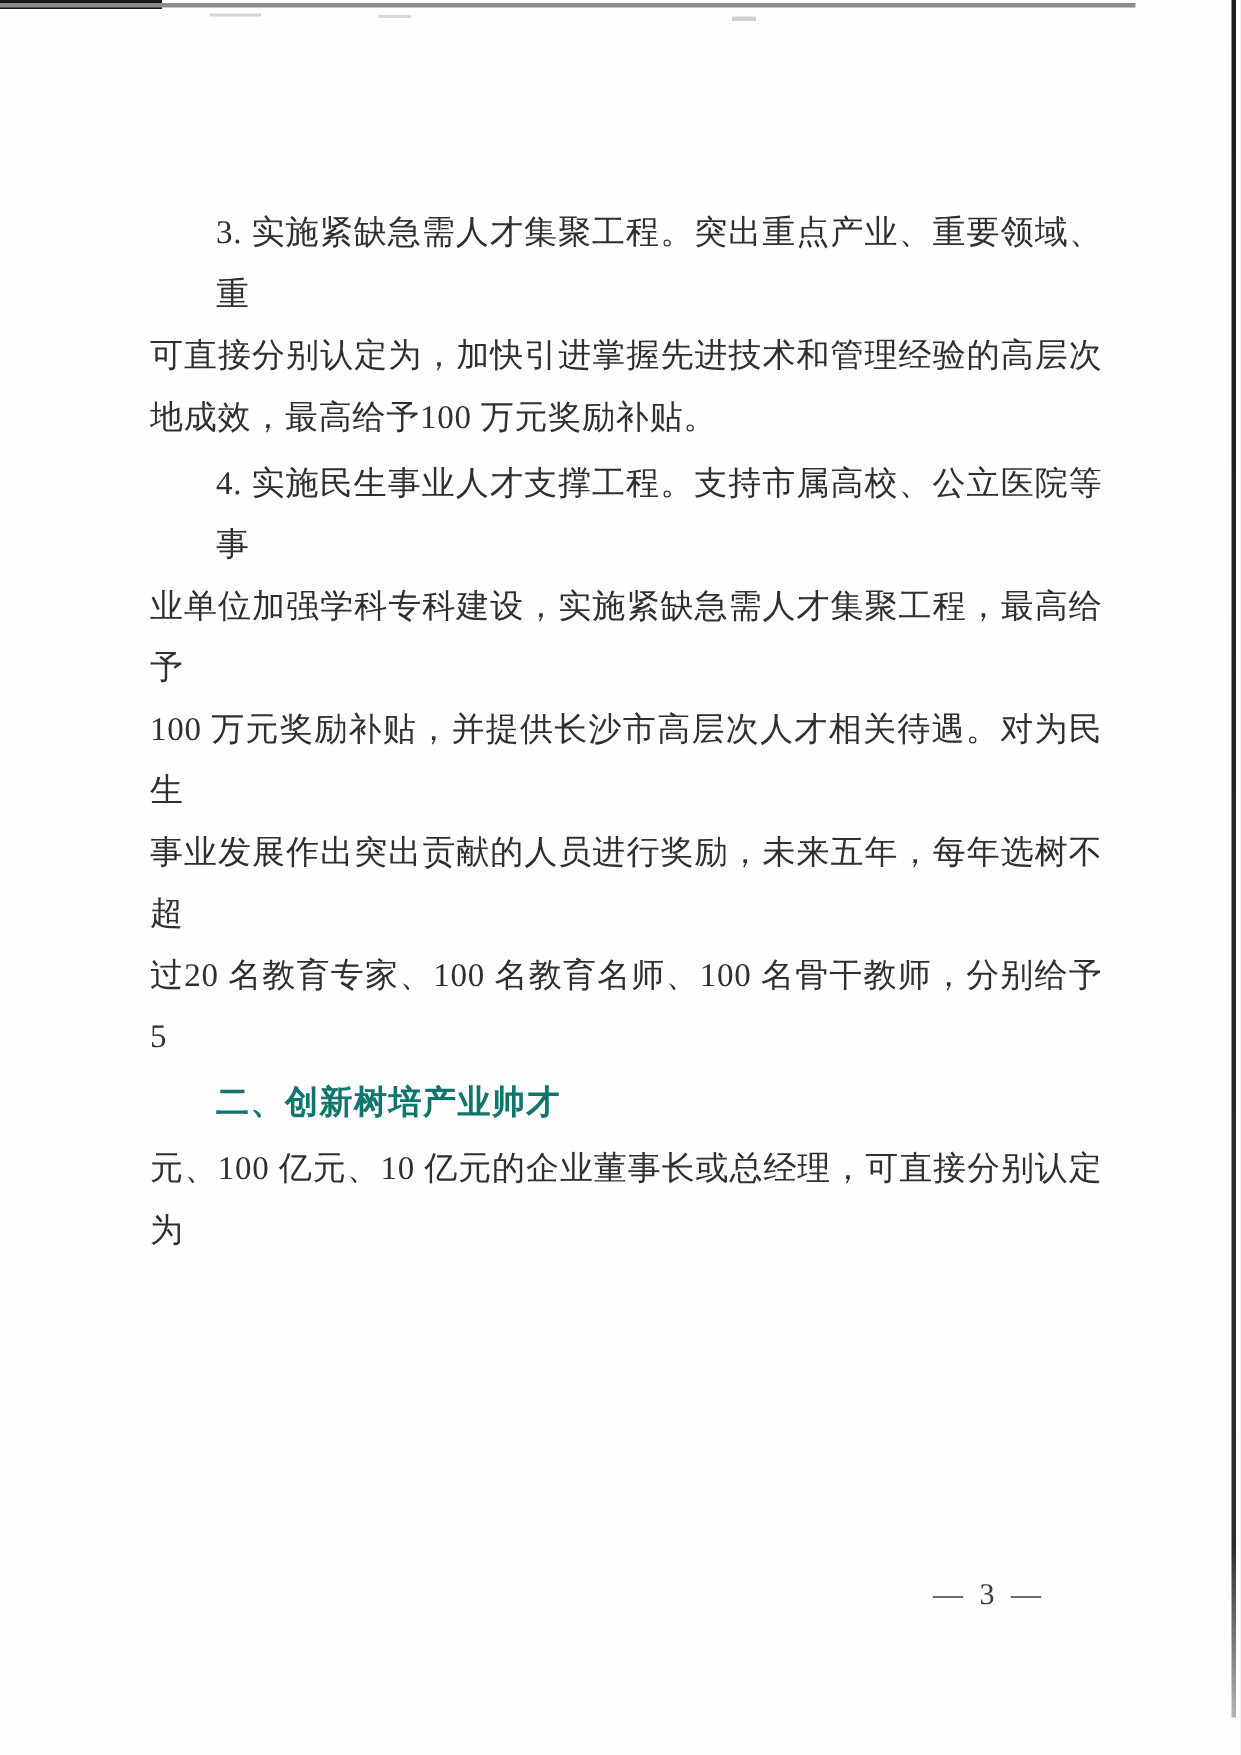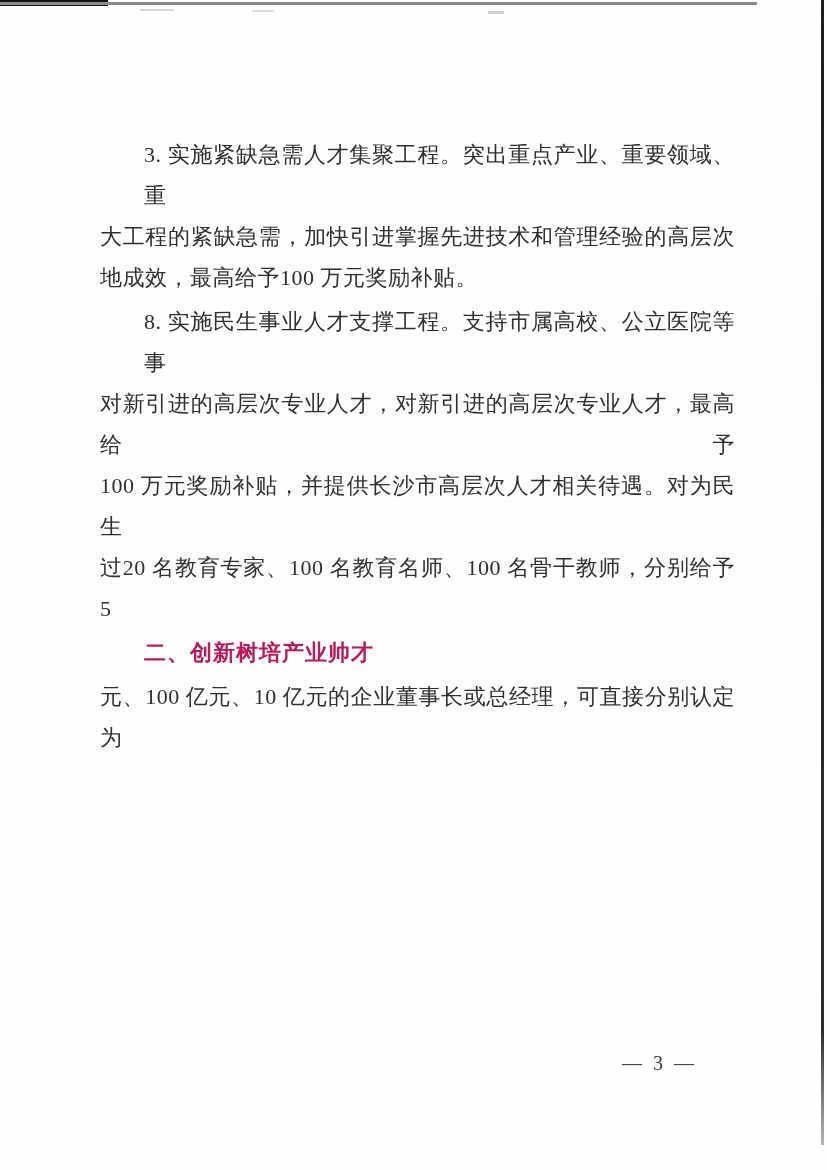--- a/index.html
+++ b/index.html
@@ -37,21 +37,21 @@
     color: #2f2f2f;
     letter-spacing: 0.5px;
   }
   .para { margin: 0 0 3px 0; }
   .ln { text-align: justify; text-align-last: justify; }
   .ln.first { padding-left: 44px; }
   .ln.last { text-align-last: left; }
   .heading {
     font-family: Liberation Serif, serif;
     font-weight: 700;
-    color: #be185d;
+    color: #0f766e;
     padding-left: 44px;
     margin: 0 0 3px 0;
     letter-spacing: 1px;
   }
   .page-number {
     position: absolute;
     left: 622px;
     top: 1050px;
     font-size: 20px;
     line-height: 26px;
@@ -69,28 +69,29 @@
   <div class="artifact top-line-thin"></div>
   <div class="artifact speck-1"></div>
   <div class="artifact speck-2"></div>
   <div class="artifact speck-3"></div>
   <div class="artifact right-line"></div>
 
   <div class="text-block">
 
     <div class="para">
       <div class="ln first">3. 实施紧缺急需人才集聚工程。突出重点产业、重要领域、重</div>
-      <div class="ln">大工程的紧缺急需，加快引进掌握先进技术和管理经验的高层次</div>
+      <div class="ln">可直接分别认定为，加快引进掌握先进技术和管理经验的高层次</div>
       <div class="ln last">地成效，最高给予100 万元奖励补贴。</div>
     </div>
 
     <div class="para">
-      <div class="ln first">8. 实施民生事业人才支撑工程。支持市属高校、公立医院等事</div>
-      <div class="ln">对新引进的高层次专业人才，对新引进的高层次专业人才，最高给予</div>
+      <div class="ln first">4. 实施民生事业人才支撑工程。支持市属高校、公立医院等事</div>
+      <div class="ln">业单位加强学科专科建设，实施紧缺急需人才集聚工程，最高给予</div>
       <div class="ln">100 万元奖励补贴，并提供长沙市高层次人才相关待遇。对为民生</div>
+      <div class="ln">事业发展作出突出贡献的人员进行奖励，未来五年，每年选树不超</div>
       <div class="ln">过20 名教育专家、100 名教育名师、100 名骨干教师，分别给予5</div>
     </div>
 
     <div class="heading">二、创新树培产业帅才</div>
 
     <div class="para">
       <div class="ln">元、100 亿元、10 亿元的企业董事长或总经理，可直接分别认定为</div>
 
     </div>
 

